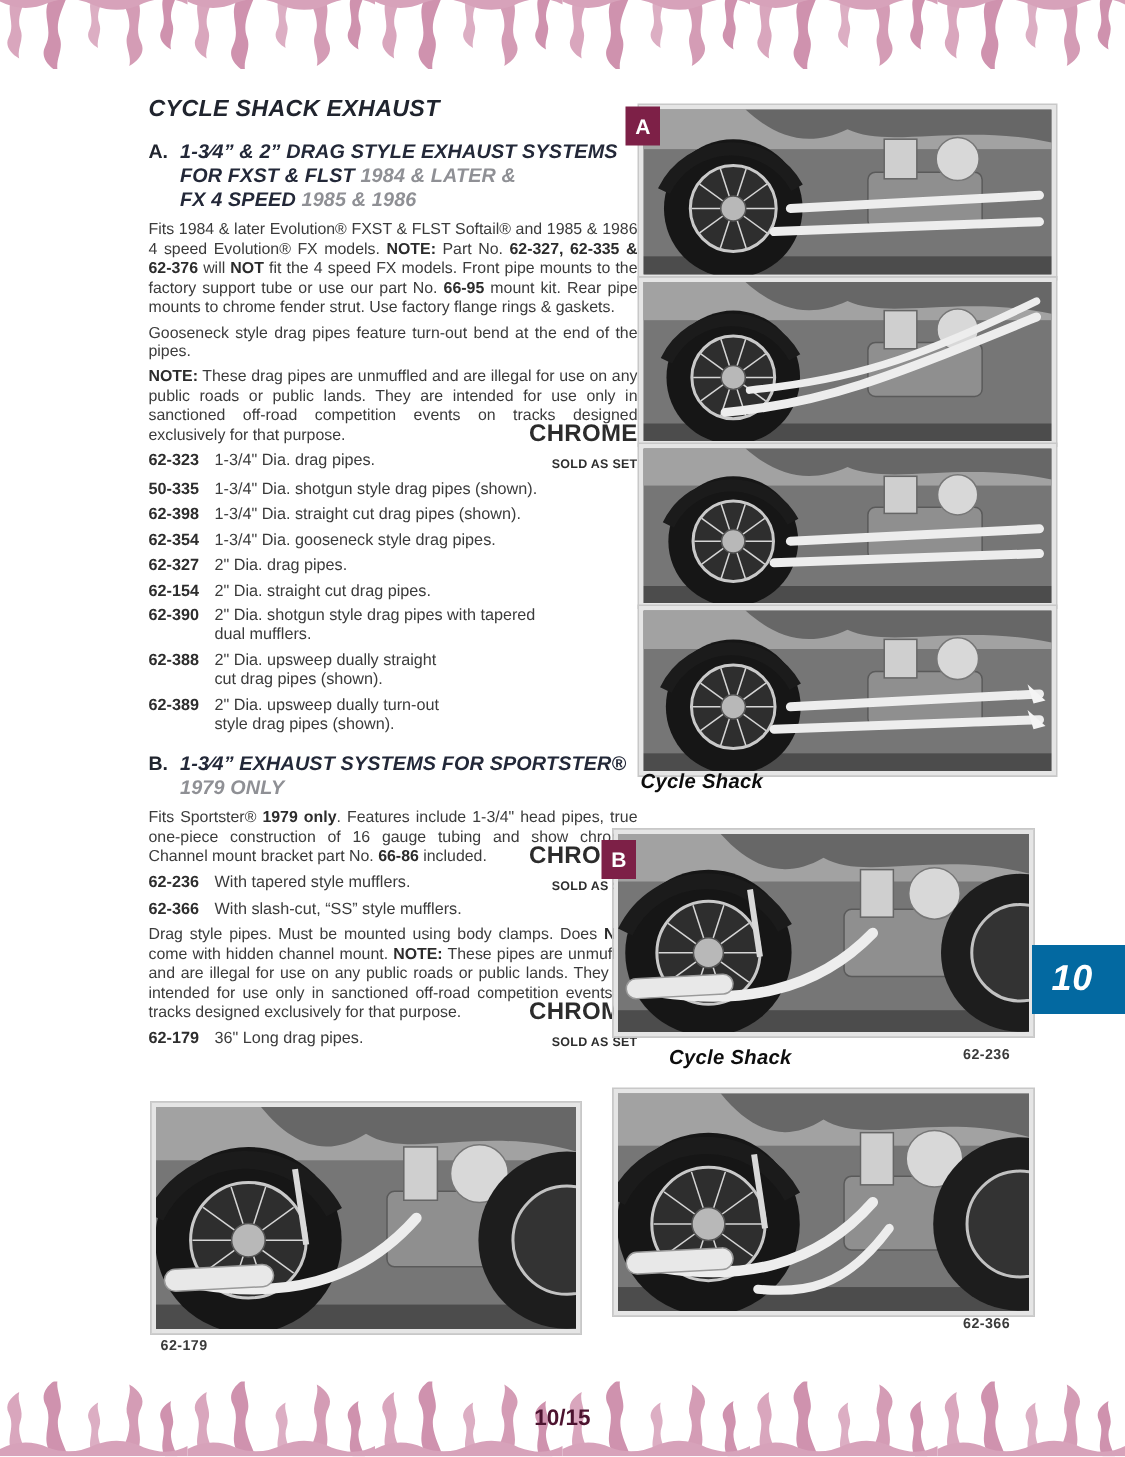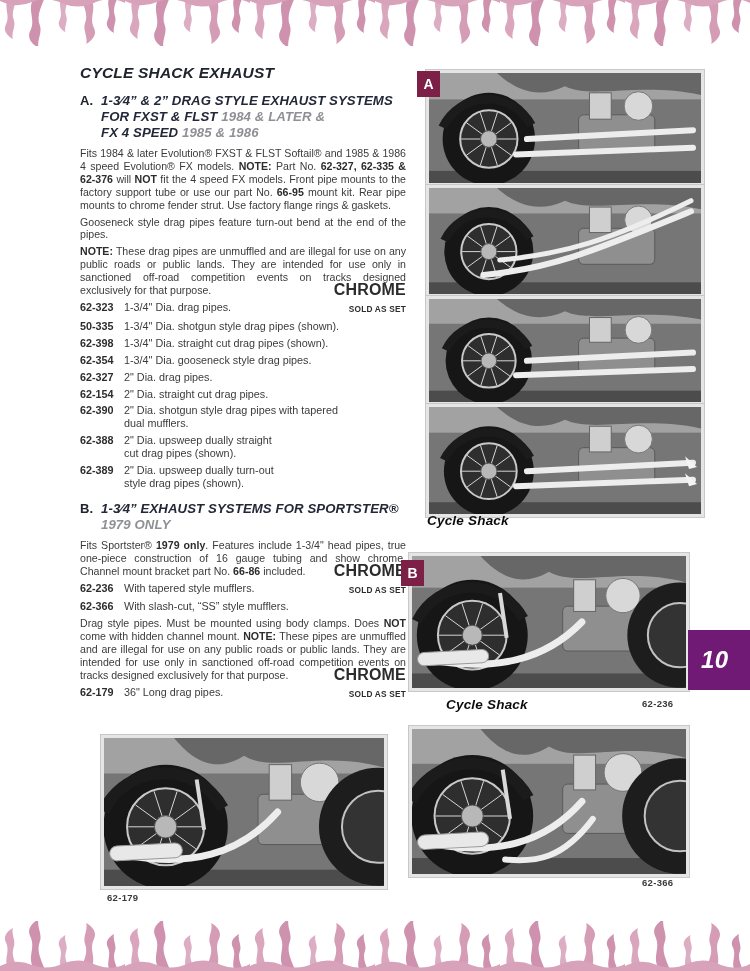--- a/index.html
+++ b/index.html
@@ -3,21 +3,21 @@
 <meta charset="utf-8">
 <style>
   html,body{margin:0;padding:0;background:#ffffff;}
   .page{position:relative;width:750px;height:971px;background:#ffffff;overflow:hidden;
         font-family:"Liberation Sans",sans-serif;color:#3c3c3c;}
   .flame{position:absolute;left:0;pointer-events:none;}
   .flame.top{top:0;}
   .flame.bottom{bottom:0;}
 
   
-  .left-col{position:absolute;left:80px;top:64px;width:326px;}
+  .left-col{position:absolute;left:99px;top:64px;width:326px;}
   .page-title{margin:0;font-size:15.5px;font-weight:bold;font-style:italic;color:#20242e;letter-spacing:.2px;}
   .section{margin-top:11px;}
   .heading{position:relative;padding-left:21px;margin-bottom:6px;}
   .heading .letter{position:absolute;left:0;top:0;font-weight:bold;font-size:13px;color:#20242e;}
   .hline{font-weight:bold;font-style:italic;font-size:13.2px;line-height:16px;color:#232838;letter-spacing:.1px;}
   .hline .gray{color:#8f9095;text-align:right;}
   .para{margin:4px 0 0 0;font-size:10.6px;line-height:12.9px;text-align:justify;color:#3b3b3b;}
   .para b{color:#2c2c2c;}
   .chrome{float:right;font-weight:bold;font-size:16px;color:#2c2c2c;letter-spacing:.2px;}
   .parts{margin-top:4px;}
@@ -29,21 +29,21 @@
   
   .photo{position:absolute;background:#888;border:3px solid #e5e5e5;outline:1px solid #c8c8c8;}
   .photo svg{display:block;}
   .fig-label{position:absolute;width:23px;height:26px;background:#7d2047;color:#fff;
              display:flex;align-items:center;justify-content:center;
              font-weight:bold;font-size:14px;z-index:5;}
   .brand-caption{position:absolute;font-weight:bold;font-style:italic;font-size:13.5px;color:#0d0d0d;letter-spacing:.2px;}
   .pn-caption{position:absolute;font-size:9.5px;font-weight:bold;color:#3a3a3a;letter-spacing:.3px;}
 
   
-  .chapter-tab{position:absolute;left:688px;top:630px;width:62px;height:60px;background:#701a75;
+  .chapter-tab{position:absolute;left:688px;top:630px;width:62px;height:46px;background:#0369a1;
                display:flex;align-items:center;padding-left:13px;box-sizing:border-box;}
   .chapter-tab span{color:#fff;font-weight:bold;font-style:italic;font-size:24px;letter-spacing:.5px;}
   .page-number{position:absolute;left:0;bottom:17px;width:100%;text-align:center;
                font-weight:bold;font-size:15px;color:#4d1430;z-index:6;}
 </style>
 </head>
 <body>
 
 <div class="page">
 
@@ -373,14 +373,15 @@
         <path d="M92.68,41.440000000000005 L100.1392,91.76" stroke="#d9d9d9" stroke-width="4"></path>
         <path d="M173.6,74 C134.4,118.4 84,127.28 28,118.4" fill="none" stroke="#ededed" stroke-width="7" stroke-linecap="round"></path>
         <rect x="5.6000000000000005" y="106.56" width="72.8" height="14.8" rx="7.4" fill="#e8e8e8" stroke="#9a9a9a" transform="rotate(-3 42 113.96000000000001)"></rect>
       </svg>
     </div>
   <div class="pn-caption" style="left:107px;top:892px;">62-179</div>
 
   <div class="chapter-tab">
     <span>10</span>
   </div>
+  <div class="page-number">10/15</div>
 
 </div>
 
 </body></html>

